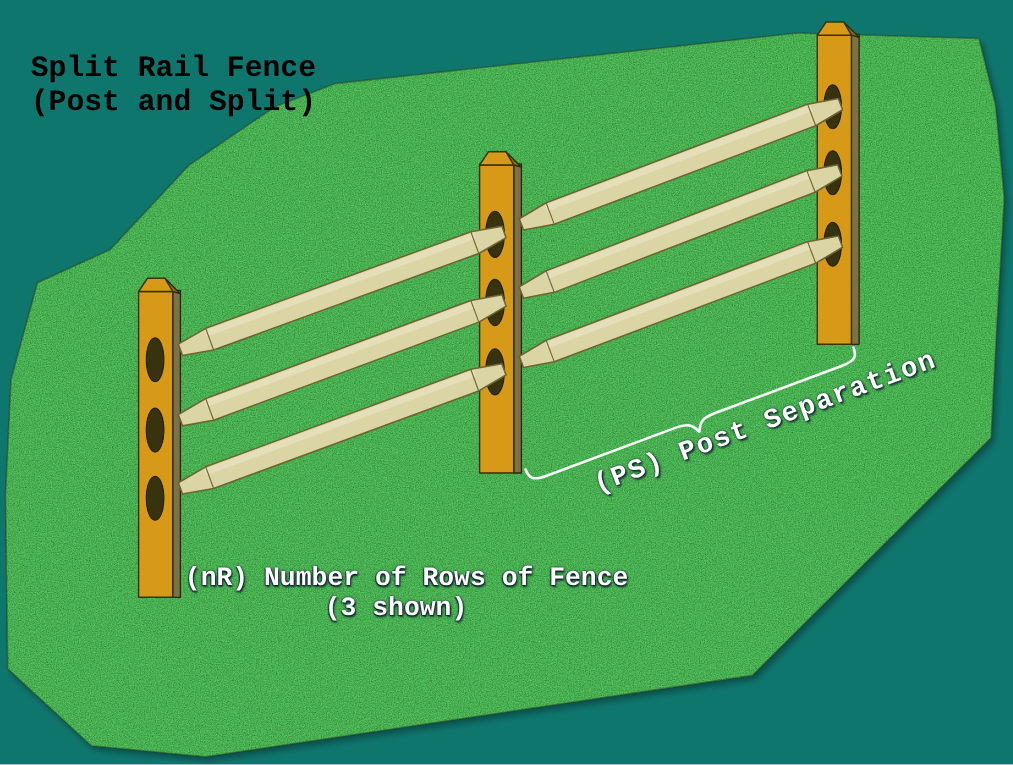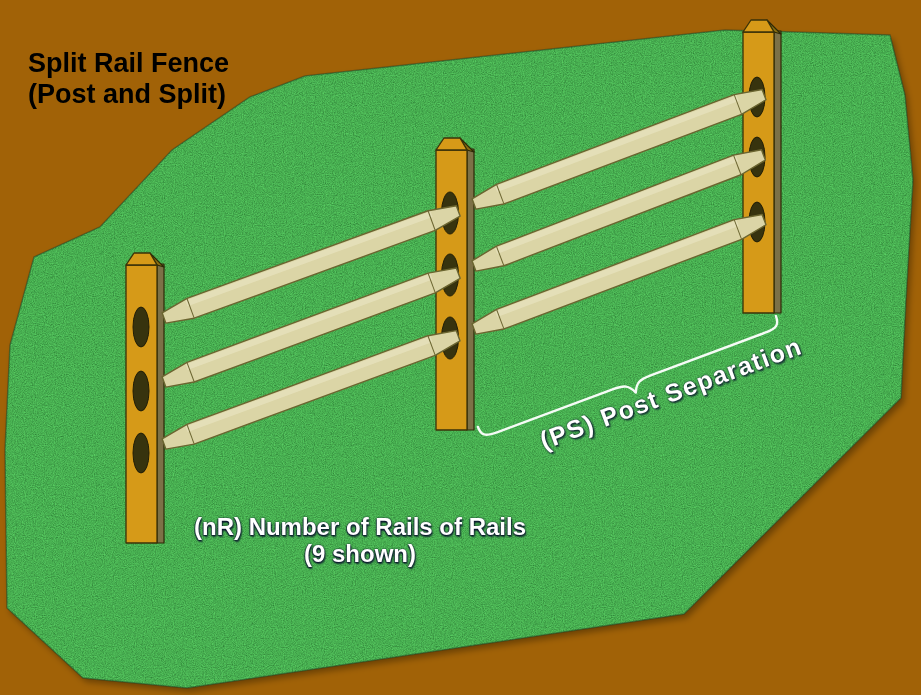--- a/index.html
+++ b/index.html
@@ -1,19 +1,19 @@
 <!DOCTYPE html>
 <html><head>
 <meta charset="utf-8">
 <style>
   html,body{margin:0;padding:0;background:#ffffff;}
   .stage{
     position:relative;width:921px;height:695px;overflow:hidden;
-    background:#a16207;
-    font-family:Liberation Sans, sans-serif;
+    background:#0f766e;
+    font-family:Liberation Mono, monospace;
   }
   .stage svg{position:absolute;left:0;top:0;}
   .diagram-title{
     position:absolute;left:28px;top:48px;
     font-size:27px;font-weight:bold;line-height:1.16;color:#000;
     letter-spacing:0px;white-space:nowrap;
   }
   .rows-label{
     position:absolute;left:168px;top:514px;width:384px;
     text-align:center;font-size:24px;font-weight:bold;line-height:1.12;
@@ -113,19 +113,19 @@
       <path class="brace-path" d="M0,-12 C 0,-3 3,0 16,0 L 140,0 C 152,0 156,2 160,11 C 164,2 168,0 180,0 L 302,0 C 315,0 318,-3 318,-12"></path>
     </g>
   </svg>
 
   <div class="diagram-title">
     <div>Split Rail Fence</div>
     <div>(Post and Split)</div>
   </div>
 
   <div class="rows-label">
-    <div>(nR) Number of Rails of Rails</div>
-    <div>(9 shown)</div>
+    <div>(nR) Number of Rows of Fence</div>
+    <div>(3 shown)</div>
   </div>
 
   <div class="separation-label">(PS) Post Separation</div>
 
 </div>
 
 </body></html>

